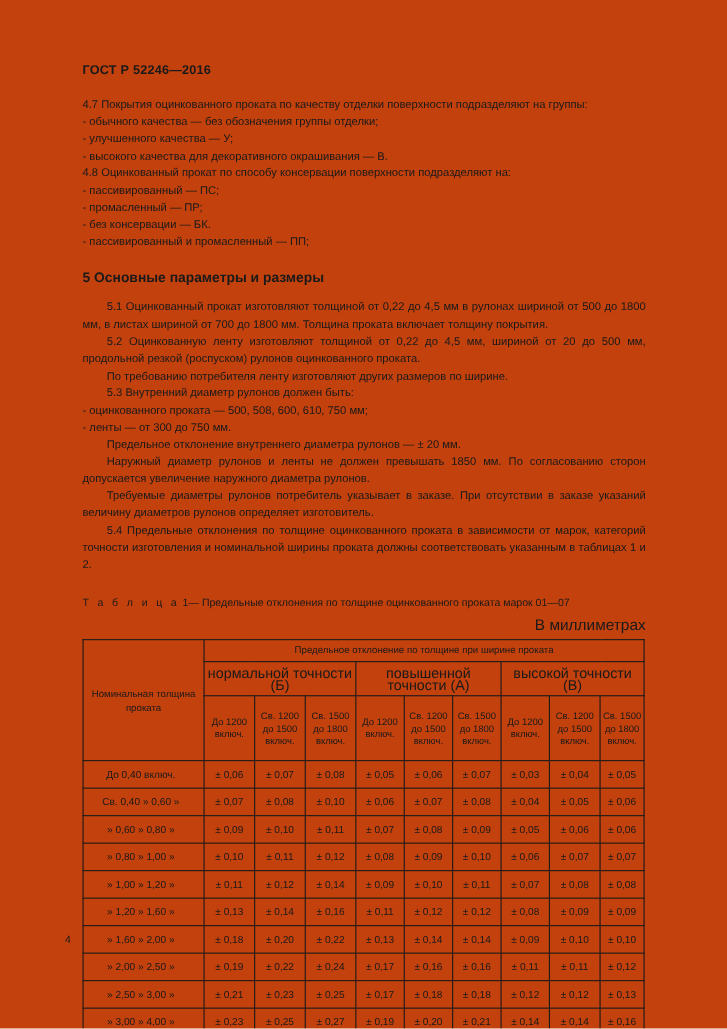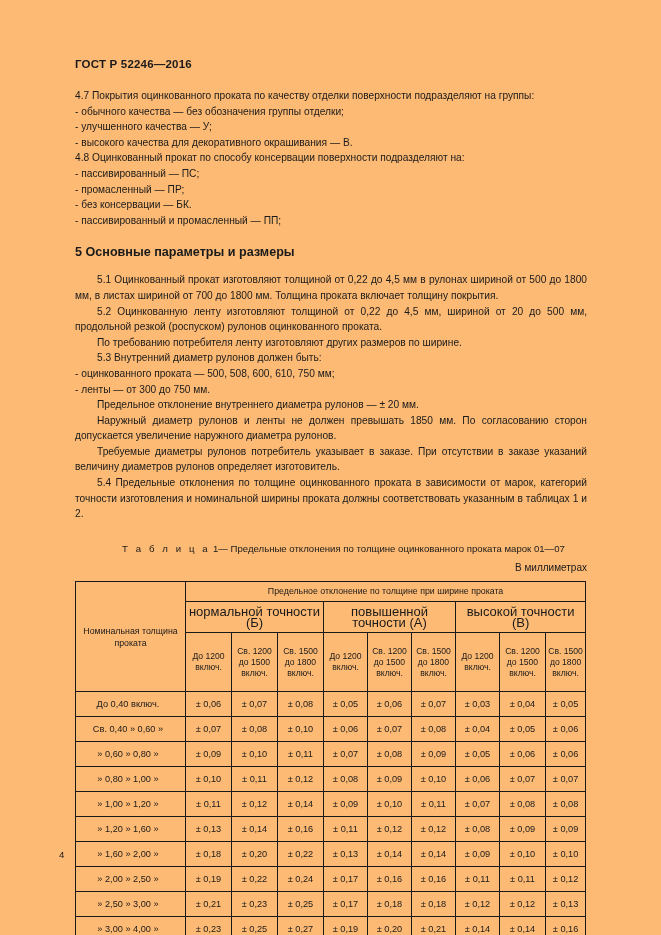--- a/index.html
+++ b/index.html
@@ -8,21 +8,21 @@
     background: #ffffff;
   }
   body {
     font-family: "Liberation Sans", sans-serif;
     color: #1a1a1a;
   }
   .page {
     position: relative;
     width: 661px;
     height: 935px;
-    background: #fdba74;
+    background: #c2410c;
     overflow: hidden;
   }
   .doc-header {
     position: absolute;
     left: 75px;
     top: 58px;
     font-size: 11.5px;
     font-weight: bold;
     letter-spacing: 0.2px;
     white-space: nowrap;
@@ -56,25 +56,24 @@
   .spacer-sec-bot { height: 12px; }
 
   .table-caption {
     margin: 0;
     font-size: 9.6px;
     line-height: 14px;
     white-space: nowrap;
   }
   .table-caption .tl {
     letter-spacing: 2.6px;
-    margin-left: 47px;
   }
   .units-line {
     margin: 0;
-    font-size: 10px;
+    font-size: 14px;
     line-height: 14px;
     text-align: right;
   }
   .spacer-cap-top { height: 20px; }
   .spacer-cap-mid { height: 6px; }
   .spacer-units { height: 5px; }
 
   table.gost {
     border-collapse: collapse;
     width: 510px;

